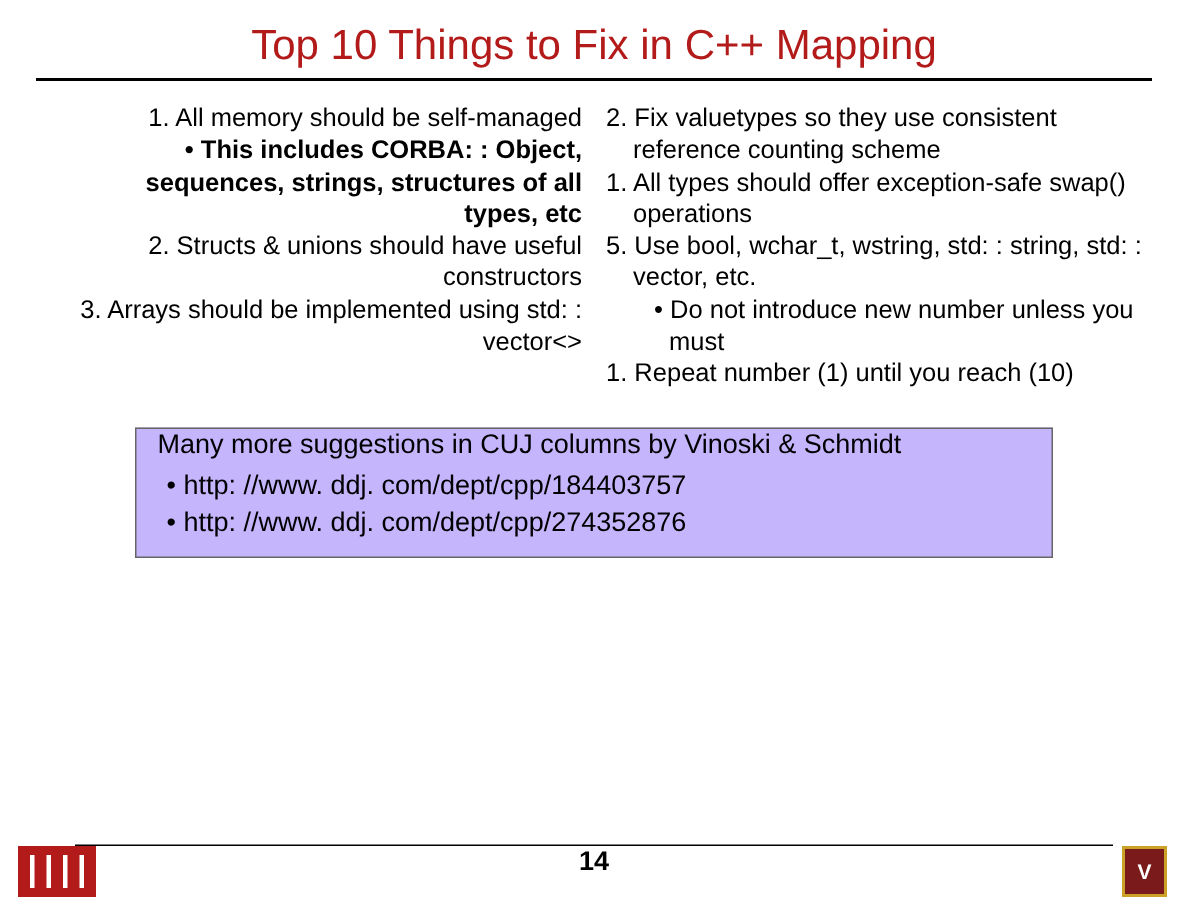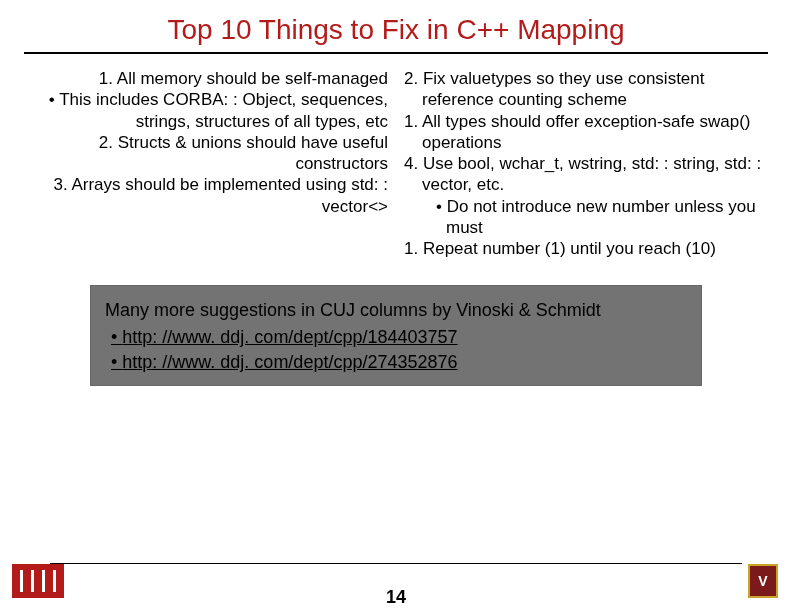--- a/index.html
+++ b/index.html
@@ -40,64 +40,64 @@
     padding-right: 10px;
     text-align: right;
   }
   .col-right {
     width: 50%;
     padding-left: 6px;
   }
   .sub {
     padding-left: 28px;
     text-indent: -10px;
+    font-weight: bold;
   }
   .sub::before {
     content: "• ";
   }
   .sub2 {
     padding-left: 42px;
     text-indent: -10px;
   }
   .sub2::before {
     content: "• ";
   }
   .hanging1 {
     padding-left: 18px;
     text-indent: -18px;
   }
   .box {
     margin: 26px 90px 0 90px;
     border: 1px solid #666;
-    background: #737373;
-    padding: 14px 14px 12px 14px;
+    background: #c4b5fd;
+    padding: 0 14px 12px 14px;
     font-size: 18px;
   }
   .box-title {
     margin-bottom: 6px;
   }
   .box-item {
     padding-left: 18px;
     text-indent: -12px;
     margin-top: 4px;
-    text-decoration: underline;
   }
   .box-item::before {
     content: "• ";
   }
   .footer-line {
     position: absolute;
     left: 50px;
     right: 50px;
     bottom: 48px;
     border-top: 1.5px solid #000;
   }
   .page-number {
     position: absolute;
-    bottom: 4px;
+    bottom: 27px;
     width: 100%;
     text-align: center;
     font-size: 18px;
     font-weight: bold;
   }
   .logo-left {
     position: absolute;
     left: 12px;
     bottom: 14px;
     width: 52px;
@@ -140,21 +140,21 @@
   <div class="content">
     <div class="col-left">
       <div class="hanging1">1. All memory should be self-managed</div>
       <div class="sub">This includes CORBA: : Object, sequences, strings, structures of all types, etc</div>
       <div class="hanging1">2. Structs &amp; unions should have useful constructors</div>
       <div class="hanging1">3. Arrays should be implemented using std: : vector&lt;&gt;</div>
     </div>
     <div class="col-right">
       <div class="hanging1">2. Fix valuetypes so they use consistent reference counting scheme</div>
       <div class="hanging1">1. All types should offer exception-safe swap() operations</div>
-      <div class="hanging1">4. Use bool, wchar_t, wstring, std: : string, std: : vector, etc.</div>
+      <div class="hanging1">5. Use bool, wchar_t, wstring, std: : string, std: : vector, etc.</div>
       <div class="sub2">Do not introduce new number unless you must</div>
       <div class="hanging1">1. Repeat number (1) until you reach (10)</div>
     </div>
   </div>
 
   <div class="box">
     <div class="box-title">Many more suggestions in CUJ columns by Vinoski &amp; Schmidt</div>
     <div class="box-item">http: //www. ddj. com/dept/cpp/184403757</div>
     <div class="box-item">http: //www. ddj. com/dept/cpp/274352876</div>
   </div>

